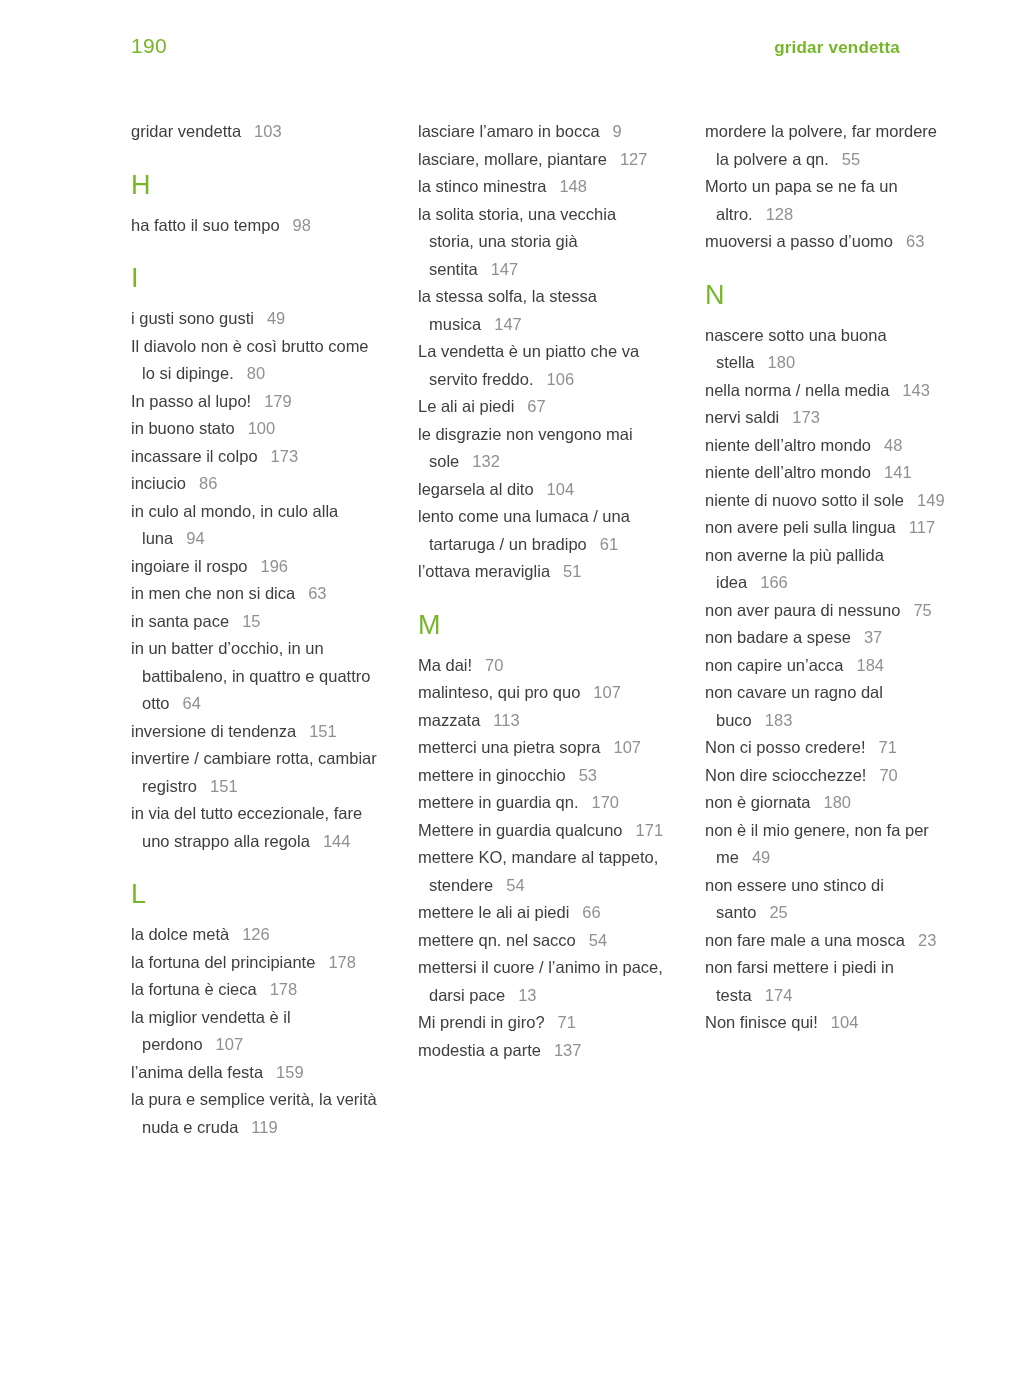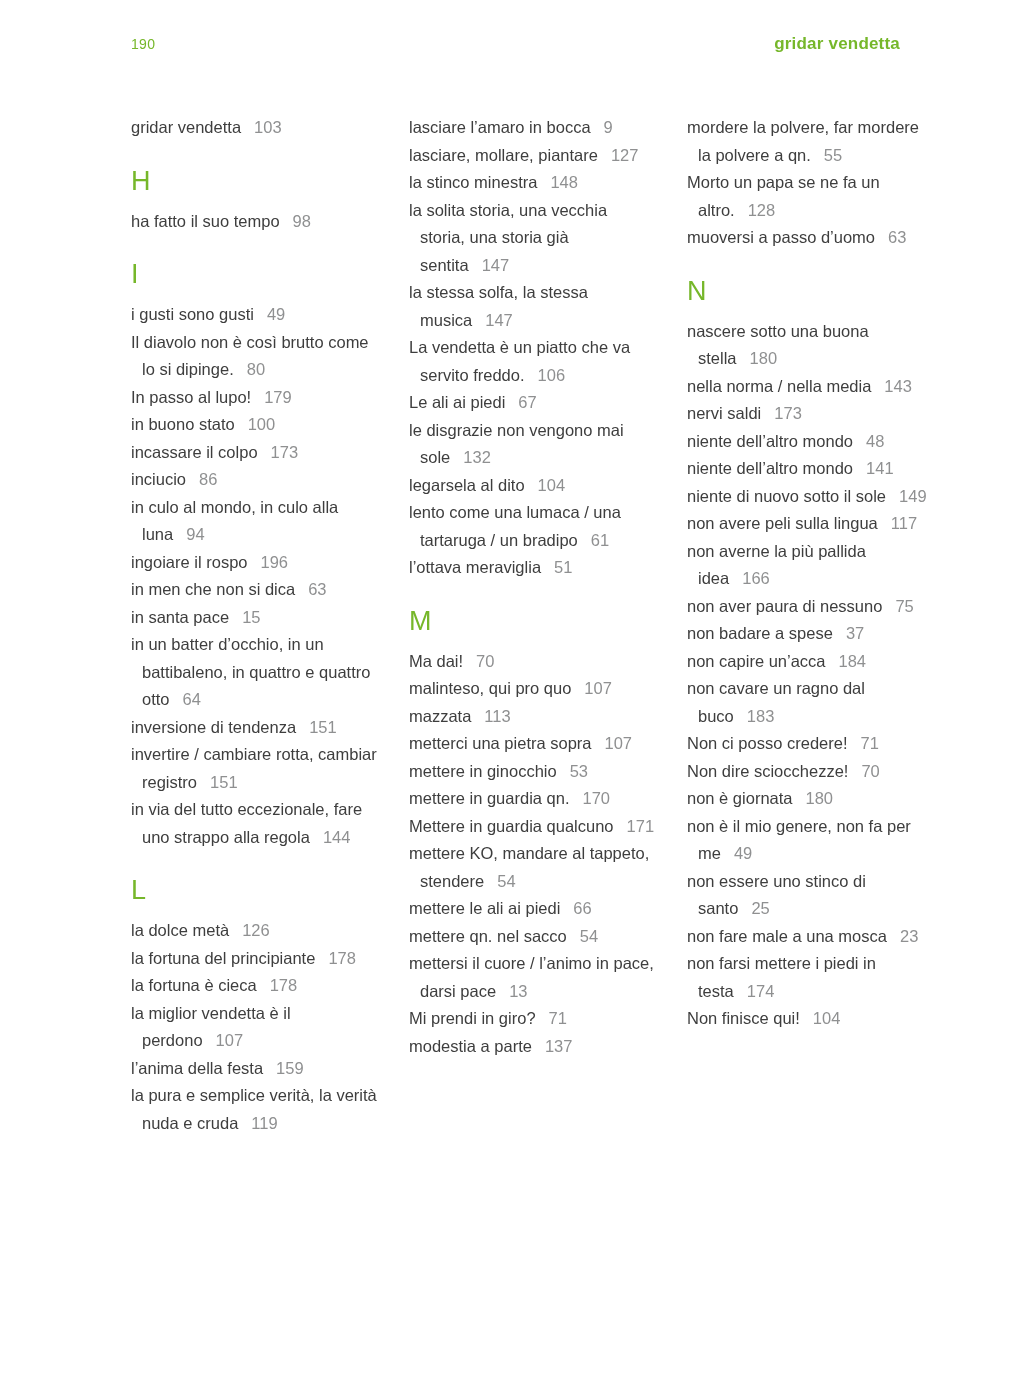--- a/index.html
+++ b/index.html
@@ -14,32 +14,32 @@
   .page {
     padding: 34px 110px 40px 131px;
   }
   .page-header {
     display: flex;
     justify-content: space-between;
     align-items: baseline;
   }
   .page-number-top {
     color: var(--accent, #76b72a);
-    font-size: 14px;
+    font-size: 21px;
     letter-spacing: 0.3px;
   }
   .running-head {
     color: var(--accent, #76b72a);
     font-size: 17px;
     font-weight: bold;
     letter-spacing: 0.2px;
   }
   .index-columns {
     display: flex;
-    gap: 31px;
+    gap: 40px;
     margin-top: 60px;
   }
   .index-column {
     width: 247px;
     flex: 0 0 auto;
   }
   .entry {
     font-size: 16.5px;
     line-height: 27.5px;
     color: var(--text-color, #3e3e3e);

